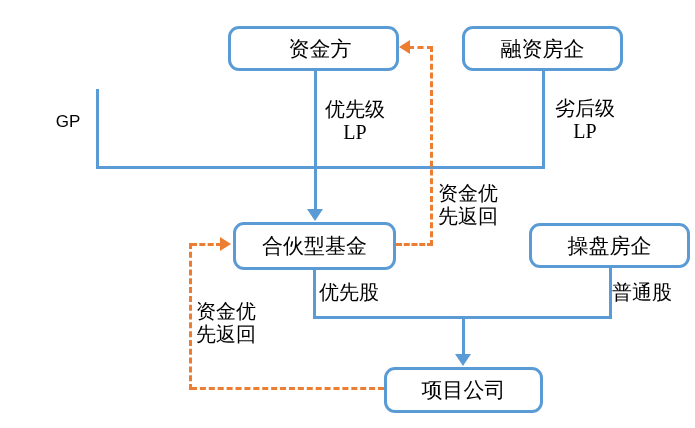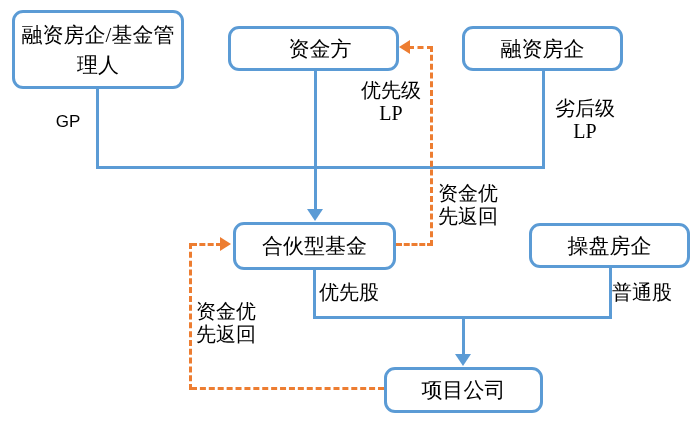--- a/index.html
+++ b/index.html
@@ -79,41 +79,38 @@
   <div class="dash-h" style="left:396px; top:243px; width:37px;"></div>
   <div class="dash-v" style="left:430px; top:46px;  height:200px;"></div>
   <div class="dash-h" style="left:408px; top:46px;  width:25px;"></div>
   <div class="arr-left" style="left:399px; top:40px;"></div>
 
   <div class="dash-h" style="left:191px; top:387px; width:193px;"></div>
   <div class="dash-v" style="left:189px; top:243px; height:147px;"></div>
   <div class="dash-h" style="left:191px; top:243px; width:31px;"></div>
   <div class="arr-right" style="left:220px; top:237px;"></div>
 
-  <div class="box" style="left:12px;  top:10px;  width:172px; height:79px;">
-    <span>融资房企/基金管理人</span>
-  </div>
   <div class="box" style="left:228px; top:26px;  width:171px; height:45px;padding-left:17px;">
     <span>资金方</span>
   </div>
   <div class="box" style="left:462px; top:26px;  width:161px; height:45px;">
     <span>融资房企</span>
   </div>
   <div class="box" style="left:233px; top:222px; width:163px; height:48px;font-family:Liberation Serif, serif;">
     <span>合伙型基金</span>
   </div>
   <div class="box" style="left:529px; top:223px; width:161px; height:45px;">
     <span>操盘房企</span>
   </div>
   <div class="box" style="left:384px; top:367px; width:159px; height:46px;">
     <span>项目公司</span>
   </div>
 
   <div class="lbl lbl-latin lbl-center" style="left:46px; top:110px; width:44px;">GP</div>
-  <div class="lbl lbl-center" style="left:314px; top:79px; width:82px;margin-left:36px;">优先级
+  <div class="lbl lbl-center" style="left:314px; top:98px; width:82px;">优先级
 LP</div>
   <div class="lbl lbl-center" style="left:544px; top:97px; width:82px;">劣后级
 LP</div>
   <div class="lbl" style="left:438px; top:182px; width:80px;">资金优
 先返回</div>
   <div class="lbl" style="left:196px; top:300px; width:80px;">资金优
 先返回</div>
   <div class="lbl" style="left:319px; top:281px; width:80px;">优先股</div>
   <div class="lbl" style="left:612px; top:281px; width:80px;">普通股</div>
 

